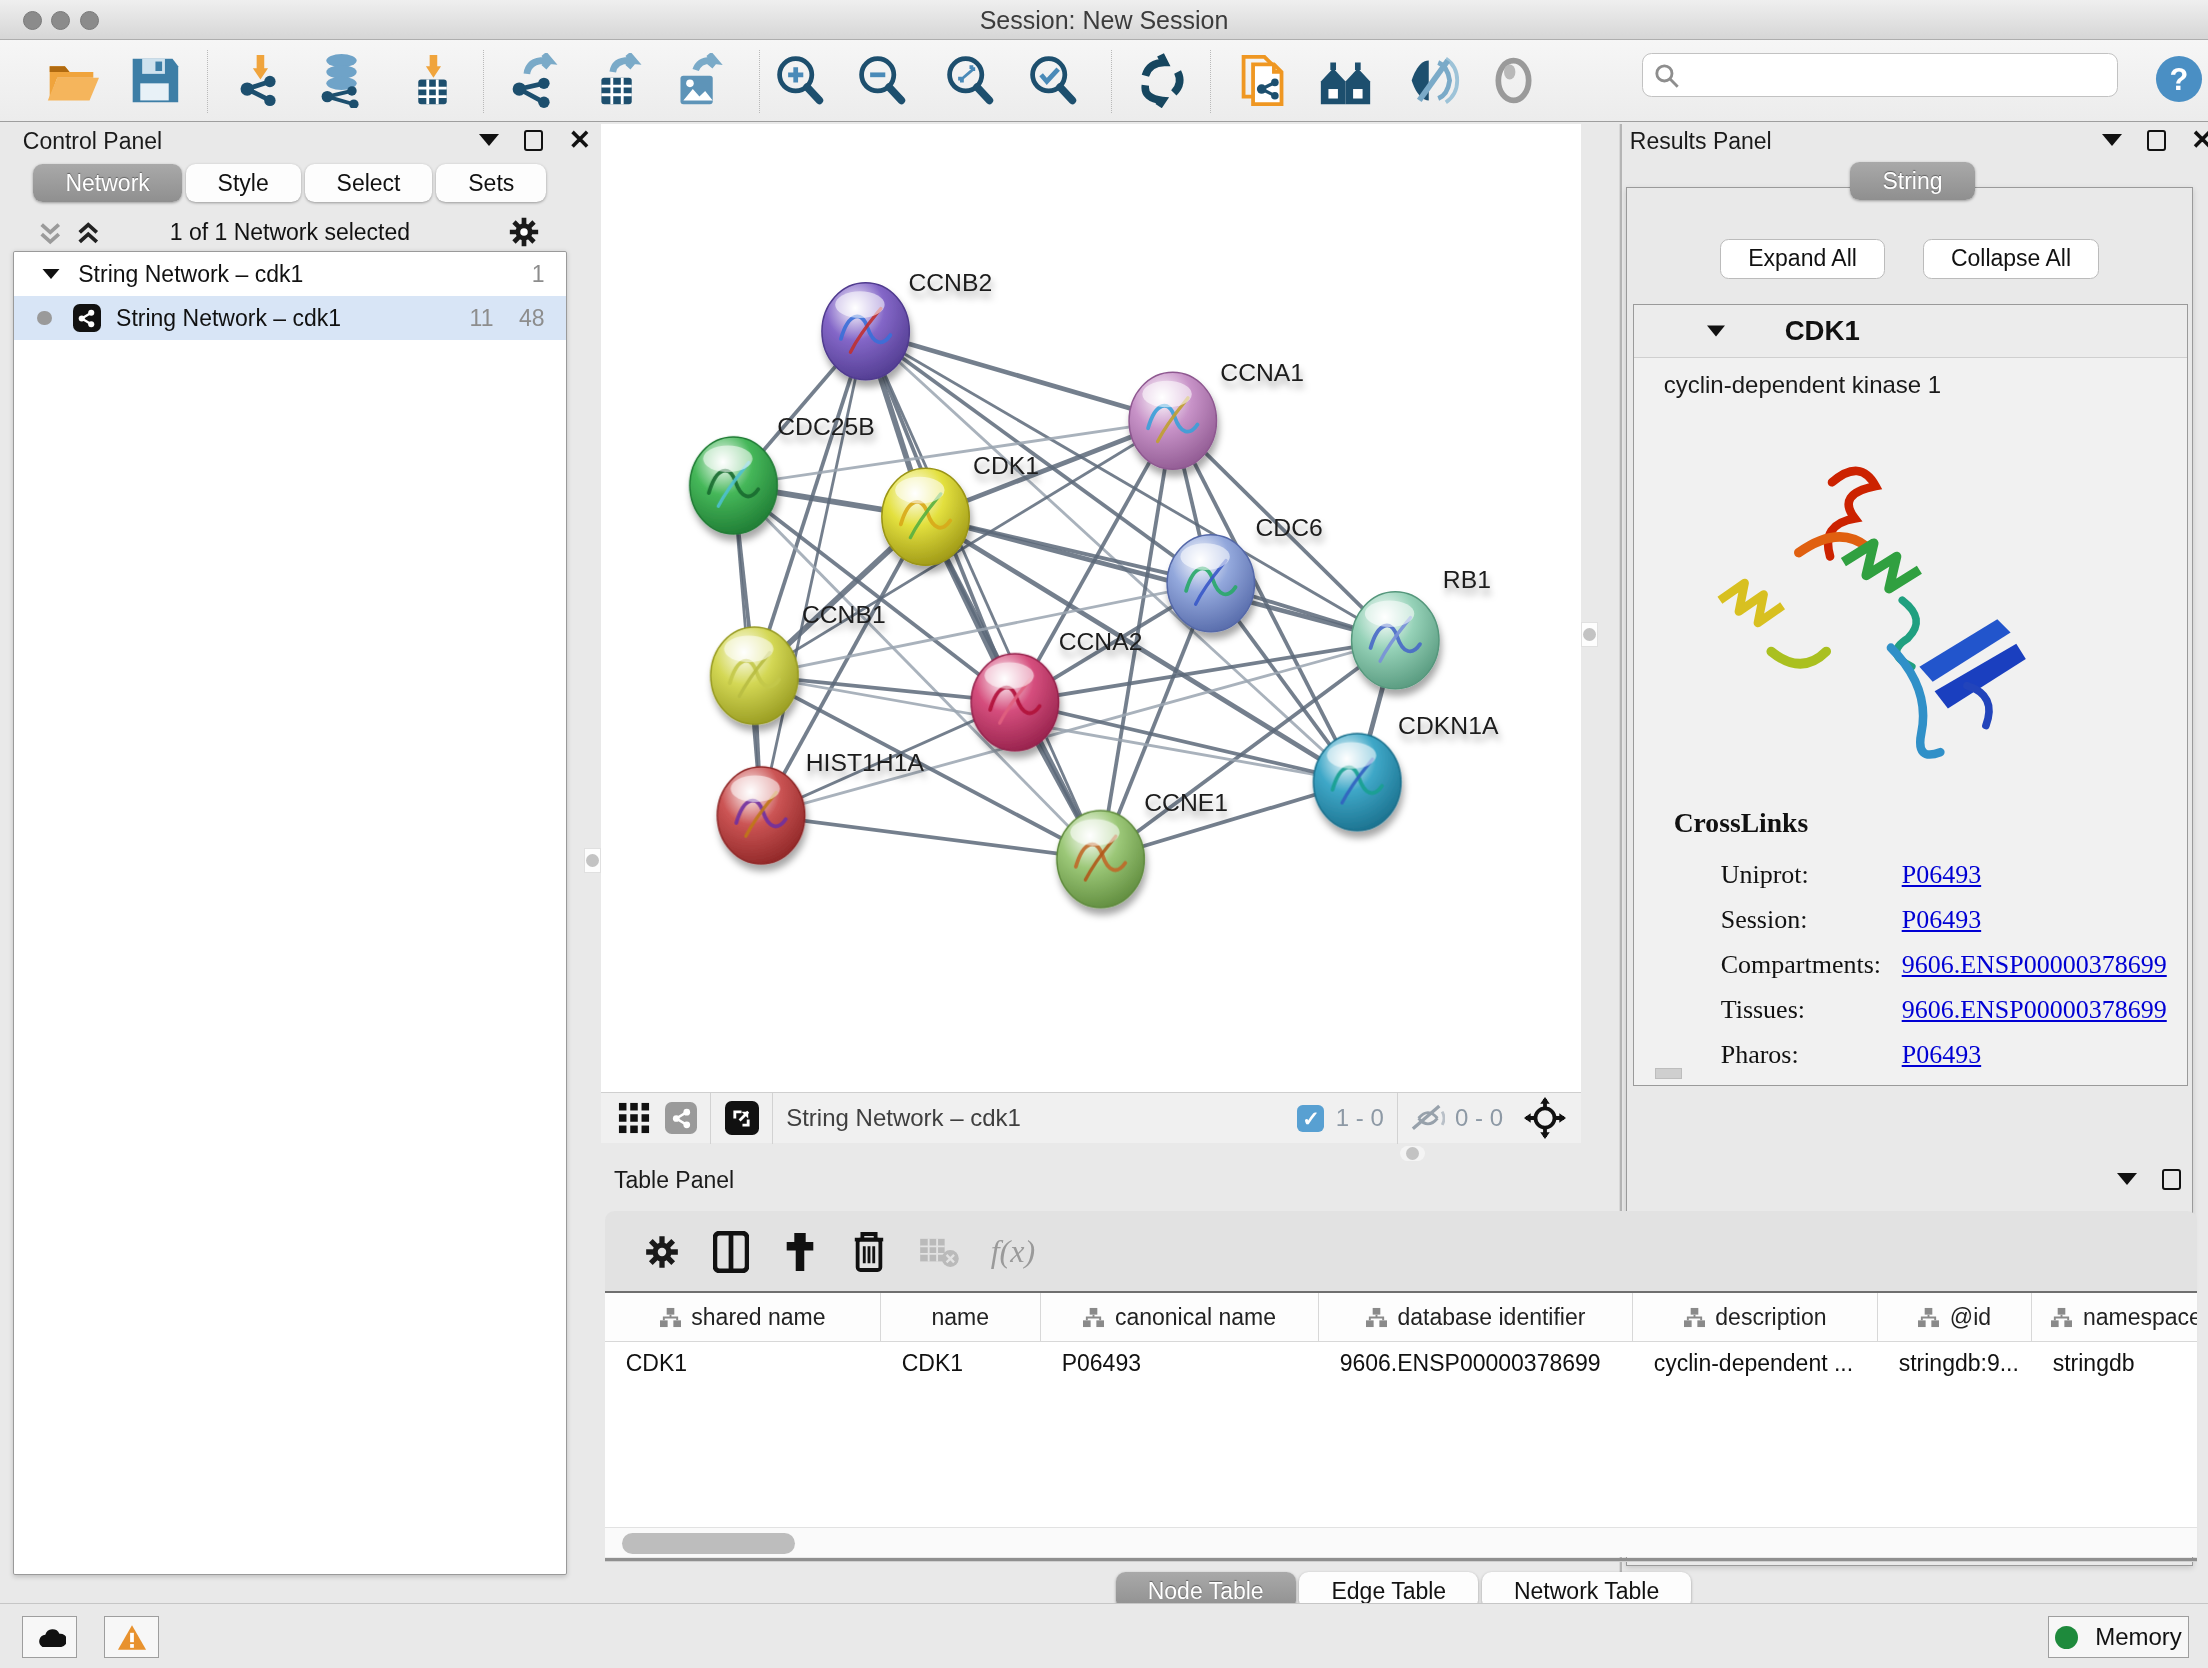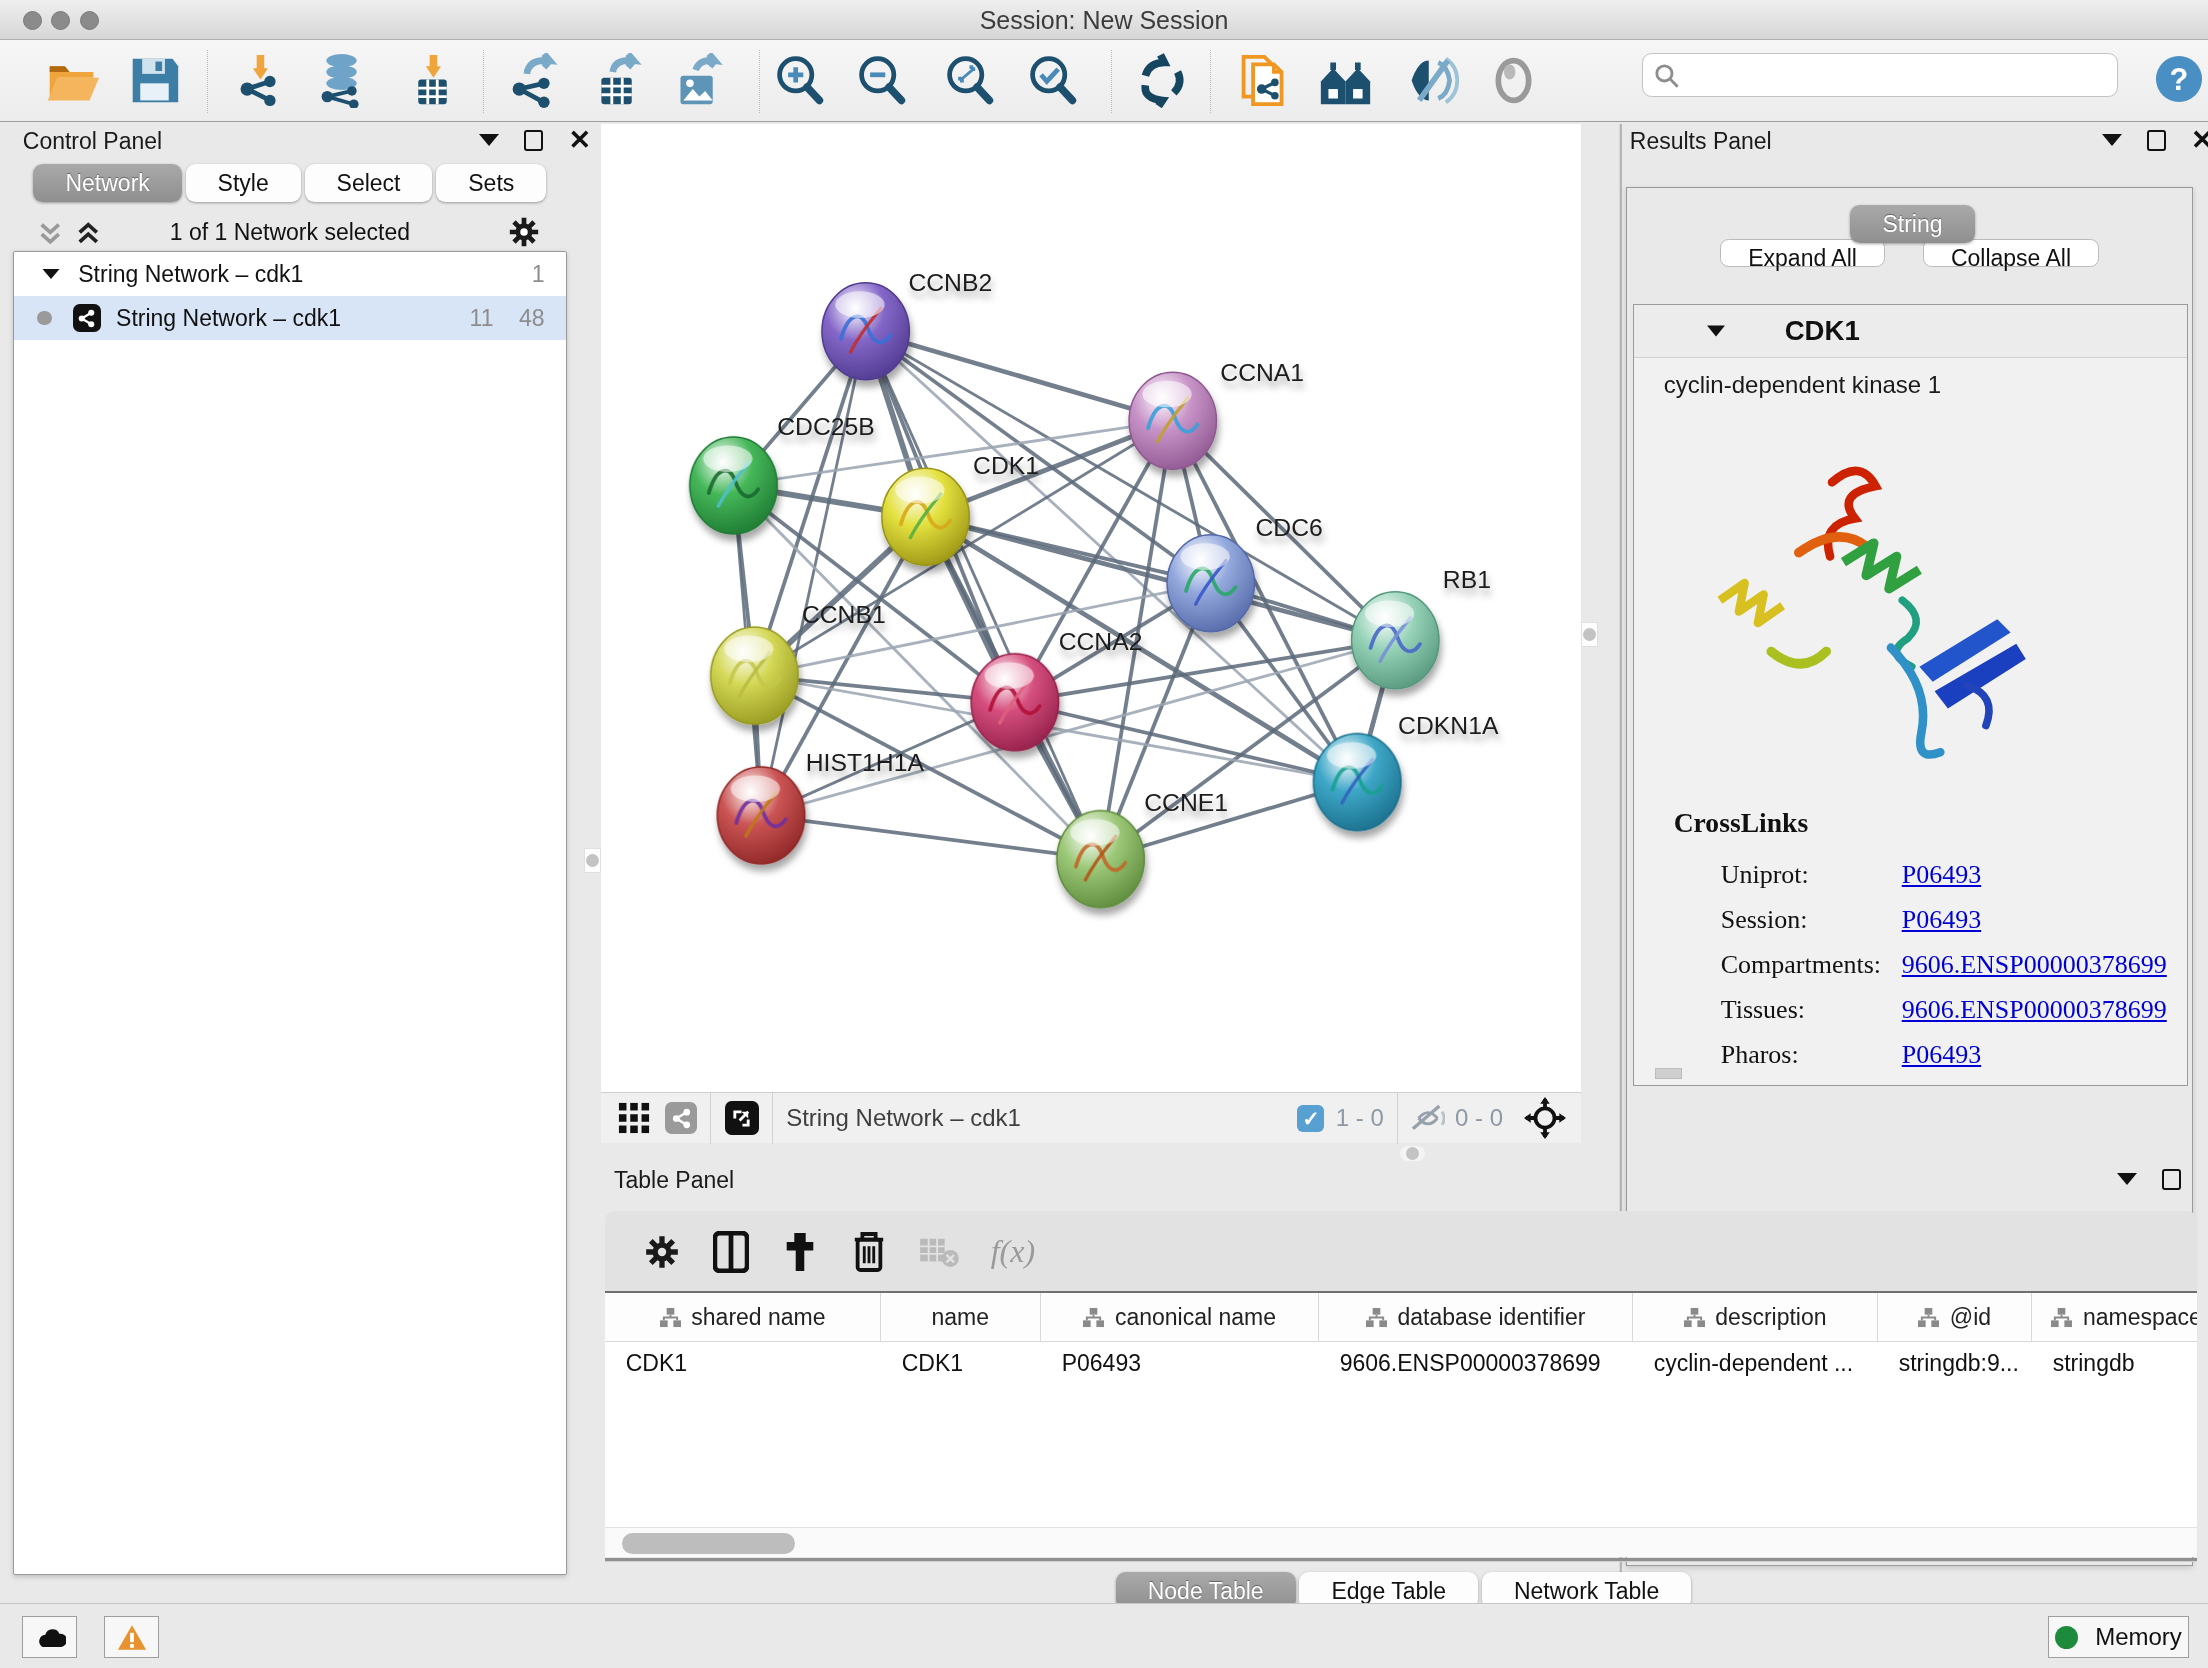--- a/index.html
+++ b/index.html
@@ -72,22 +72,22 @@
   .splitter-h { position:absolute; width:25px; height:15px; background:#f4f4f4;
     border-radius:7.6px; display:flex; align-items:center; justify-content:center; }
   #vsep-right { position:absolute; left:1619px; top:124px; width:2.9px; height:1450px;
     background:#b5b5b5; border-left:1px solid #d8d8d8; }
 
   
   #results-panel { position:absolute; left:1626px; top:126px; width:573px; height:1449px; }
   #rp-header { position:relative; height:32px; }
   #rp-outer { position:absolute; left:0px; top:61px; right:5.7px; bottom:9.5px;
     border:1.9px solid #9a9a9a; background:#e9e9e9; box-shadow:0 1.9px 5.7px rgba(0,0,0,.15);}
-  #rp-tab { position:absolute; top:36px; left:0; width:100%; display:flex; justify-content:center; z-index:3;margin-top:43px;}
-  .rp-btn { height:28px; padding:0 27px; background:#fff; border:1.9px solid #bbb;
+  #rp-tab { position:absolute; top:36px; left:0; width:100%; display:flex; justify-content:center; z-index:3;}
+  .rp-btn { height:40px; padding:0 27px; background:#fff; border:1.9px solid #bbb;
     border-radius:8.6px; font-size:23px; line-height:36px; color:#111; cursor:pointer; }
   #rp-inner { position:absolute; left:5.7px; top:116px; width:555px; height:782px;
     border:1.9px solid #9a9a9a; background:#f1f1f1; }
   #cdk1-head { height:53px; background:#ececec; border-bottom:1px solid #cfcfcf;
     display:flex; align-items:center; }
   #cdk1-title { font-size:27.6px; font-weight:bold; color:#111; }
   #rp-desc { font-size:24px; color:#1a1a1a; padding:13.3px 0 0 30px; }
   .xl-heading { font-family:"Liberation Serif", serif; font-weight:bold; font-size:27.6px; color:#111; }
   .xl-row { display:flex; font-family:"Liberation Serif", serif; font-size:26px; margin-top:15px;margin-left:24px; }
   .xl-label { width:181px; color:#111; }

